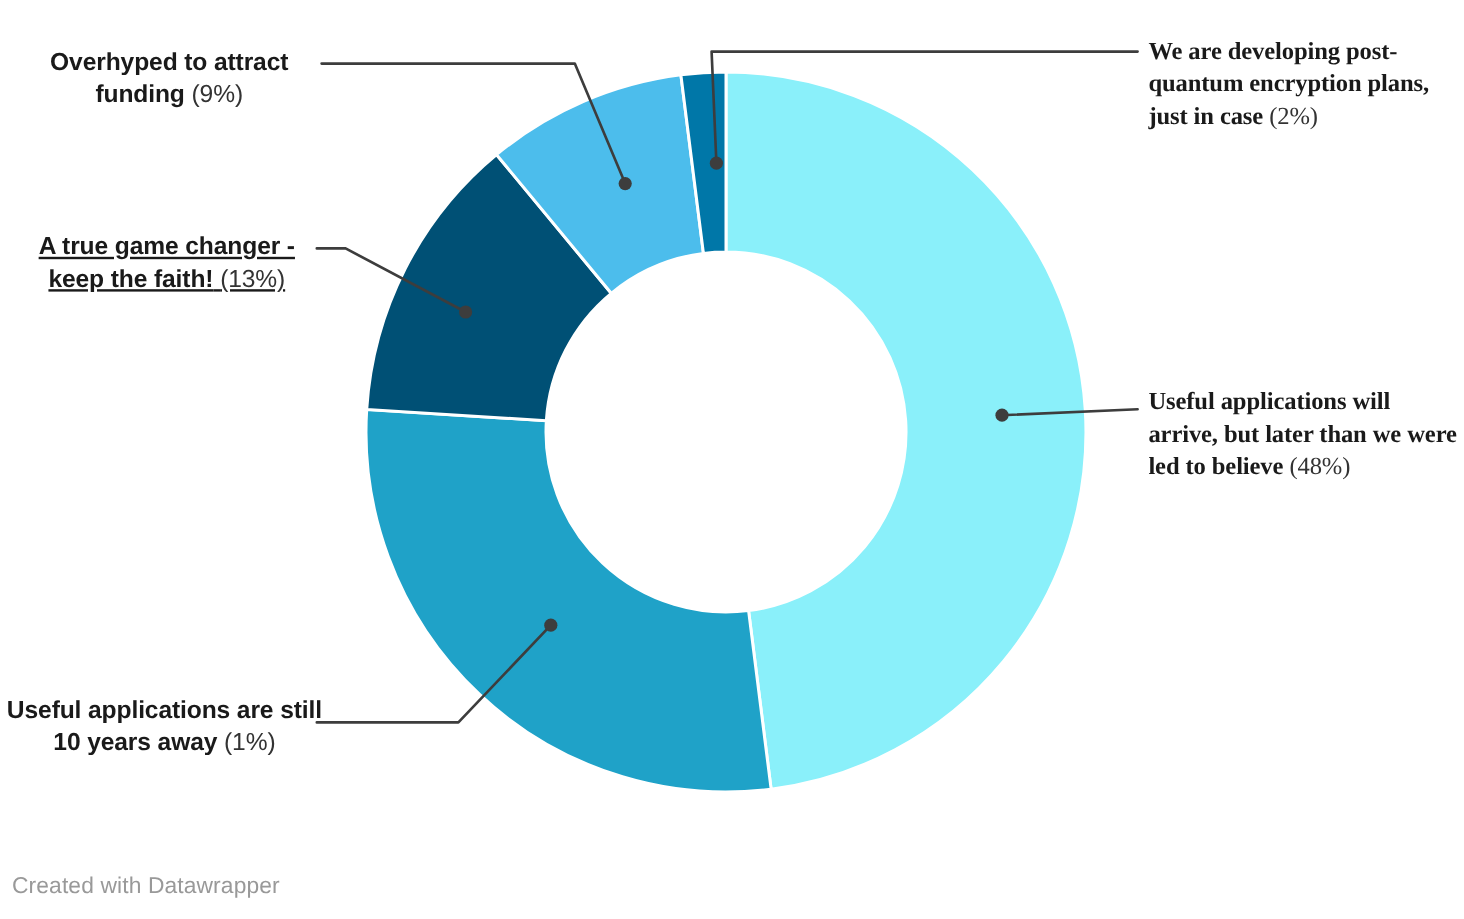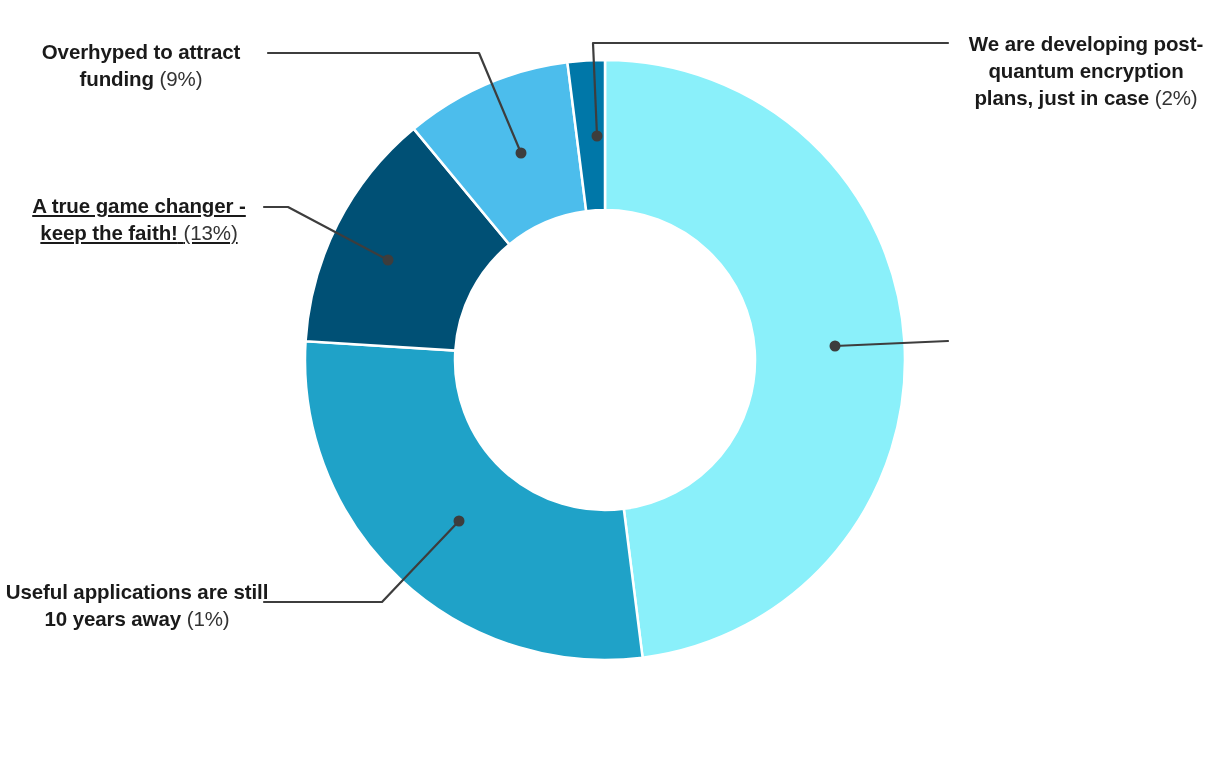--- a/index.html
+++ b/index.html
@@ -42,21 +42,21 @@
     letter-spacing: -0.1px;
   }
   .slice-label .lab-name {
     font-weight: bold;
   }
   .slice-label .lab-pct {
     font-weight: normal;
     color: #333333;
   }
 
-  .label-right { text-align: center; }
+  .label-right { text-align: left; font-family: Liberation Serif, serif; }
   .label-left  { text-align: center; }
 
   
   #label-post-quantum {
     left: 957px;
     top: 30px;
     width: 258px;
   }
   #label-useful-later {
     left: 957px;
@@ -130,30 +130,35 @@
       <circle cx="388" cy="260" r="5.5"></circle>
       <circle cx="459" cy="521" r="5.5"></circle>
     </g>
   </svg>
 
   <div class="slice-label label-right" id="label-post-quantum">
     <span class="lab-name">We are developing post-quantum encryption plans, just in case</span>
     <span class="lab-pct">(2%)</span>
   </div>
 
+  <div class="slice-label label-right" id="label-useful-later">
+    <span class="lab-name">Useful applications will arrive, but later than we were led to believe</span>
+    <span class="lab-pct">(48%)</span>
+  </div>
 
   <div class="slice-label label-left" id="label-overhyped">
     <span class="lab-name">Overhyped to attract funding</span>
     <span class="lab-pct">(9%)</span>
   </div>
 
   <div class="slice-label label-left" id="label-game-changer">
     <span class="lab-name">A true game changer - keep the faith!</span>
     <span class="lab-pct">(13%)</span>
   </div>
 
   <div class="slice-label label-left" id="label-ten-years">
     <span class="lab-name">Useful applications are still 10 years away</span>
     <span class="lab-pct">(1%)</span>
   </div>
 
+  <div class="footer-credit">Created with Datawrapper</div>
 
 </div>
 
 </body></html>

